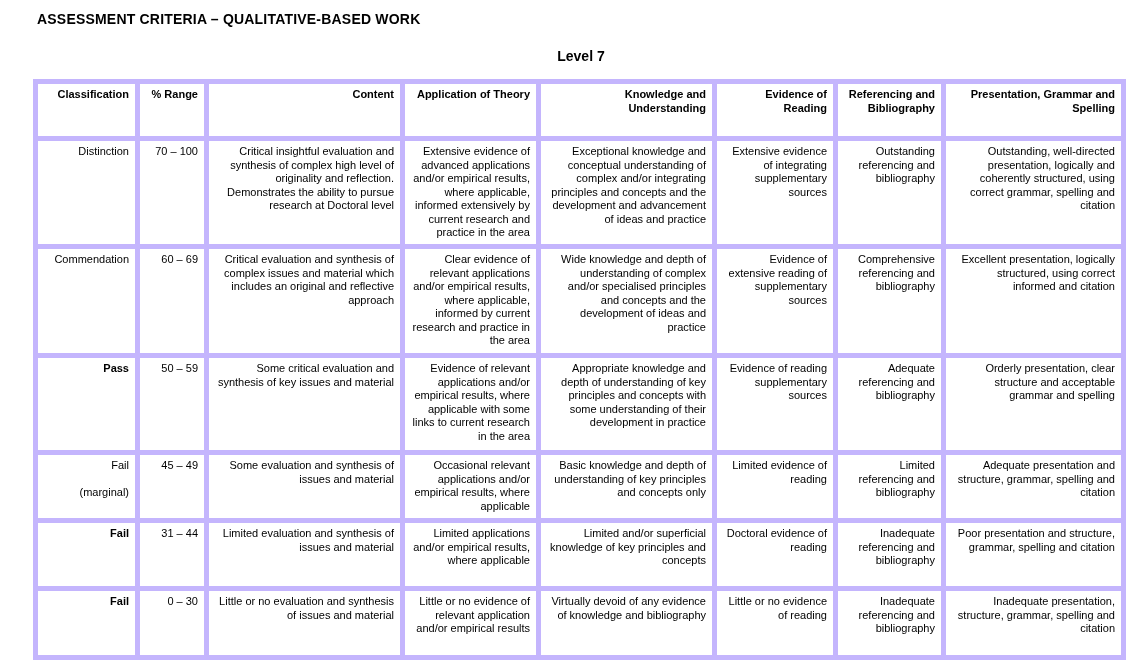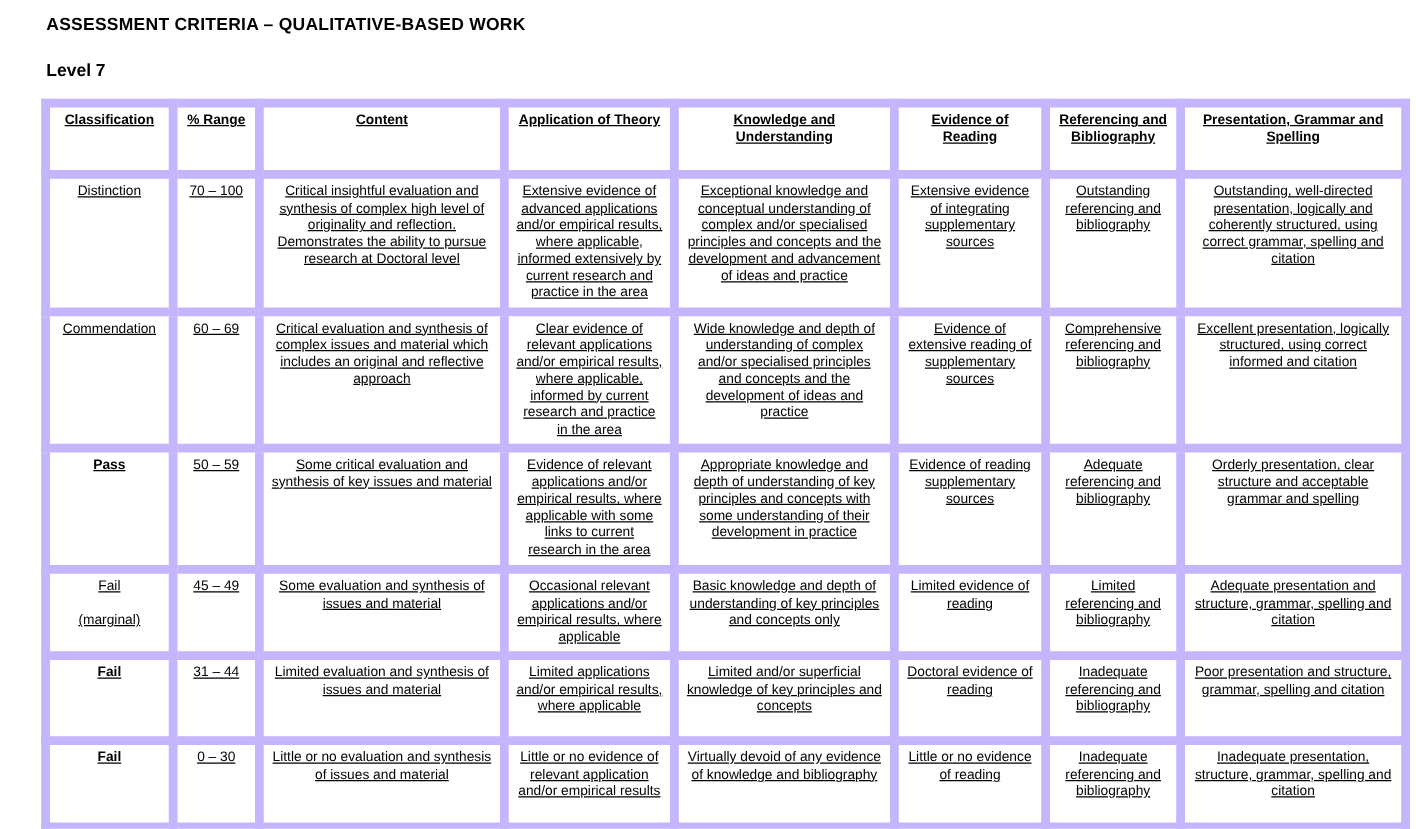--- a/index.html
+++ b/index.html
@@ -22,37 +22,37 @@
     font-weight: bold;
     letter-spacing: 0.2px;
     margin-left: 4px;
     margin-top: 1px;
   }
   .doc-subtitle {
     font-size: 14px;
     font-weight: bold;
     margin-left: 4px;
     margin-top: 21px;
+    text-align: center;
   }
   table.rubric {
     margin-top: 15px;
     border-collapse: collapse;
     table-layout: fixed;
     width: 1088px;
     border: 2px solid #000000;
   }
   table.rubric th, table.rubric td {
-    border: 7px solid #c4b5fd;
+    border: 5px solid #c4b5fd;
     vertical-align: top;
-    text-align: center;
+    text-align: right;
     font-size: 11px;
     line-height: 13.5px;
     padding: 4px 6px 4px 6px;
     overflow: hidden;
-    text-decoration: underline;
   }
   table.rubric th { font-weight: bold; }
   
   col.c-classification { width: 102px; }
   col.c-range          { width: 69px; }
   col.c-content        { width: 196px; }
   col.c-application    { width: 136px; }
   col.c-knowledge      { width: 176px; }
   col.c-evidence       { width: 121px; }
   col.c-referencing    { width: 108px; }
@@ -99,21 +99,21 @@
           <th>Referencing and Bibliography</th>
           <th>Presentation, Grammar and Spelling</th>
         </tr>
     </thead>
     <tbody>
         <tr>
           <td class="cell-classification">Distinction</td>
           <td>70 – 100</td>
           <td>Critical insightful evaluation and synthesis of complex high level of originality and reflection. Demonstrates the ability to pursue research at Doctoral level</td>
           <td>Extensive evidence of advanced applications and/or empirical results, where applicable, informed extensively by current research and practice in the area</td>
-          <td>Exceptional knowledge and conceptual understanding of complex and/or specialised principles and concepts and the development and advancement of ideas and practice</td>
+          <td>Exceptional knowledge and conceptual understanding of complex and/or integrating principles and concepts and the development and advancement of ideas and practice</td>
           <td>Extensive evidence of integrating supplementary sources</td>
           <td>Outstanding referencing and bibliography</td>
           <td>Outstanding, well-directed presentation, logically and coherently structured, using correct grammar, spelling and citation</td>
         </tr>
         <tr>
           <td class="cell-classification">Commendation</td>
           <td>60 – 69</td>
           <td>Critical evaluation and synthesis of complex issues and material which includes an original and reflective approach</td>
           <td>Clear evidence of relevant applications and/or empirical results, where applicable, informed by current research and practice in the area</td>
           <td>Wide knowledge and depth of understanding of complex and/or specialised principles and concepts and the development of ideas and practice</td>

